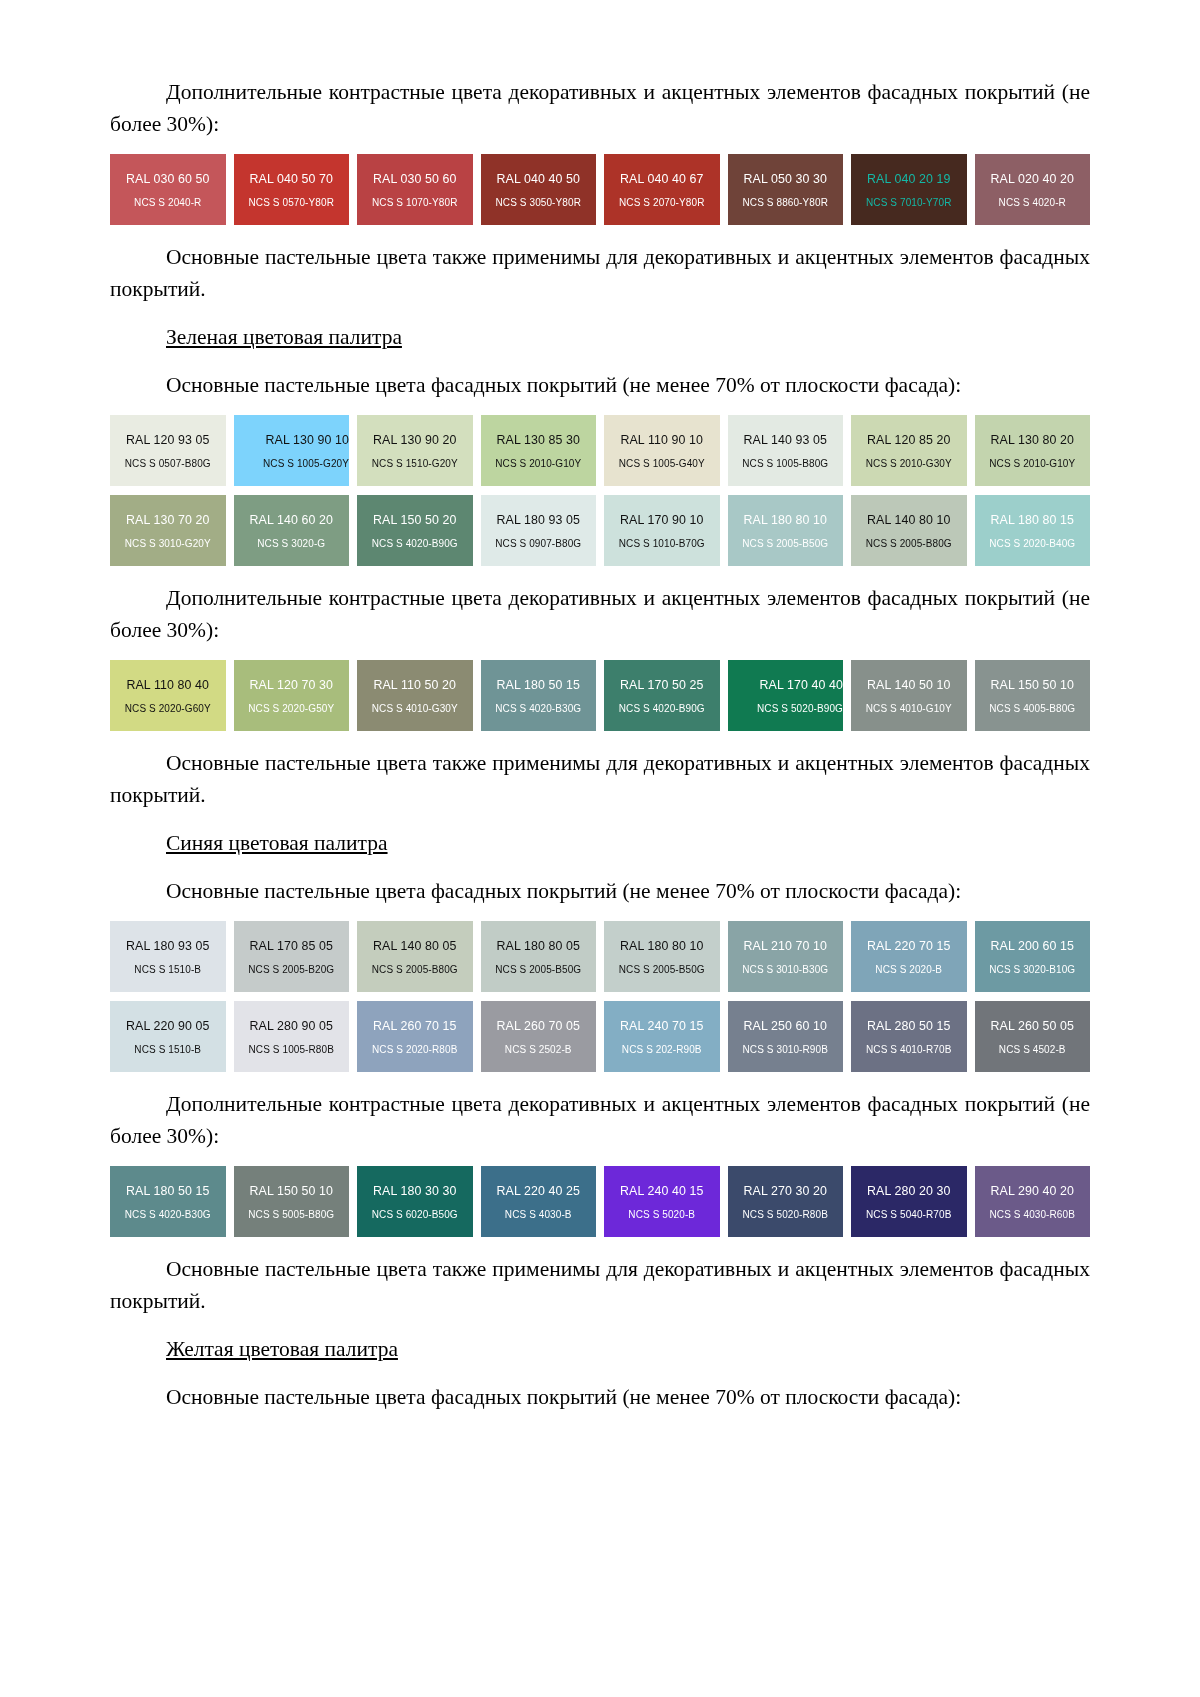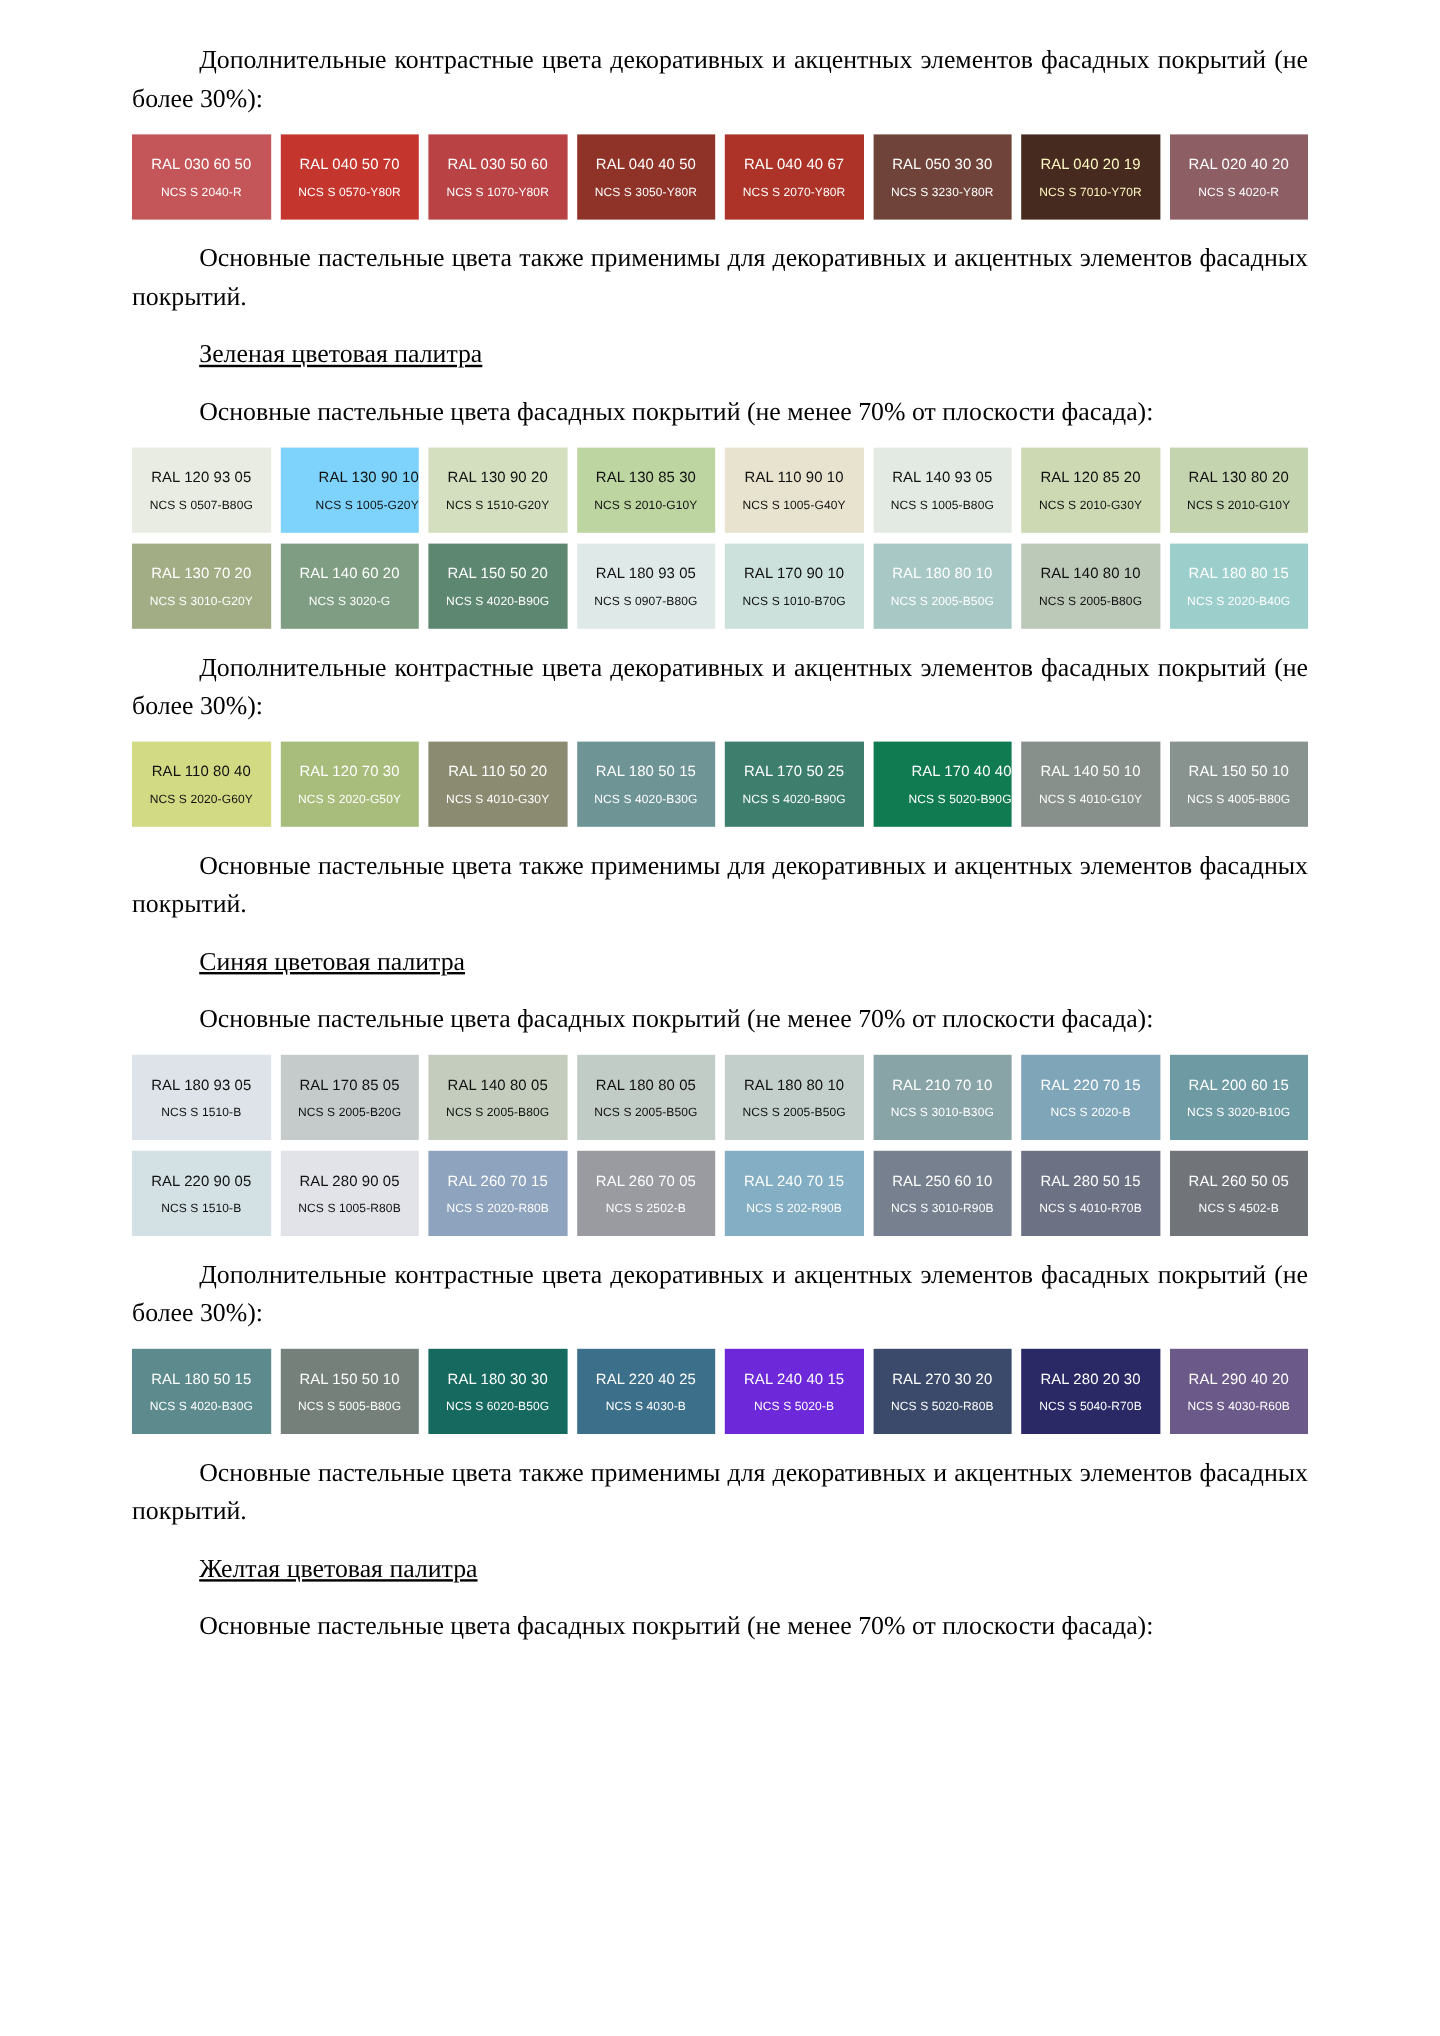--- a/index.html
+++ b/index.html
@@ -1,17 +1,17 @@
 <!DOCTYPE html>
 <html><head>
 <meta charset="utf-8">
 <style>
   html,body{margin:0;padding:0;background:#ffffff;}
   body{width:1200px;height:1697px;font-family:"Liberation Serif",serif;color:#000;}
-  .page{width:1200px;height:1697px;position:relative;box-sizing:border-box;padding:34px 110px 0 110px;}
+  .page{width:1200px;height:1697px;position:relative;box-sizing:border-box;padding:76px 110px 0 110px;}
   p.para{
     font-size:21.5px;line-height:32px;text-align:justify;text-align-last:left;
     margin:0 0 0 0;text-indent:56px;
   }
   p.para.spaced{margin-top:16px;}
   .underline-head{
     font-size:21.5px;line-height:32px;margin:16px 0 0 0;text-indent:56px;
   }
   .underline-head span{text-decoration:underline;}
   .swatch-row{
@@ -56,23 +56,23 @@
       <div class="swatch" style="background: rgb(143, 50, 40); color: rgb(255, 255, 255);">
         <div class="ral">RAL 040 40 50</div>
         <div class="ncs">NCS S 3050-Y80R</div>
       </div>
       <div class="swatch" style="background: rgb(173, 51, 40); color: rgb(255, 255, 255);">
         <div class="ral">RAL 040 40 67</div>
         <div class="ncs">NCS S 2070-Y80R</div>
       </div>
       <div class="swatch" style="background: rgb(111, 67, 57); color: rgb(255, 255, 255);">
         <div class="ral">RAL 050 30 30</div>
-        <div class="ncs">NCS S 3230-Y80R</div>
-      </div>
-      <div class="swatch" style="background: rgb(70, 41, 31); color: #fef9c3;">
+        <div class="ncs">NCS S 8860-Y80R</div>
+      </div>
+      <div class="swatch" style="background: rgb(70, 41, 31); color: #14b8a6;">
         <div class="ral">RAL 040 20 19</div>
         <div class="ncs">NCS S 7010-Y70R</div>
       </div>
       <div class="swatch" style="background: rgb(141, 95, 101); color: rgb(255, 255, 255);">
         <div class="ral">RAL 020 40 20</div>
         <div class="ncs">NCS S 4020-R</div>
       </div>
     </div>
 
   <p class="para spaced">Основные пастельные цвета также применимы для декоративных и акцентных элементов фасадных покрытий.</p>

